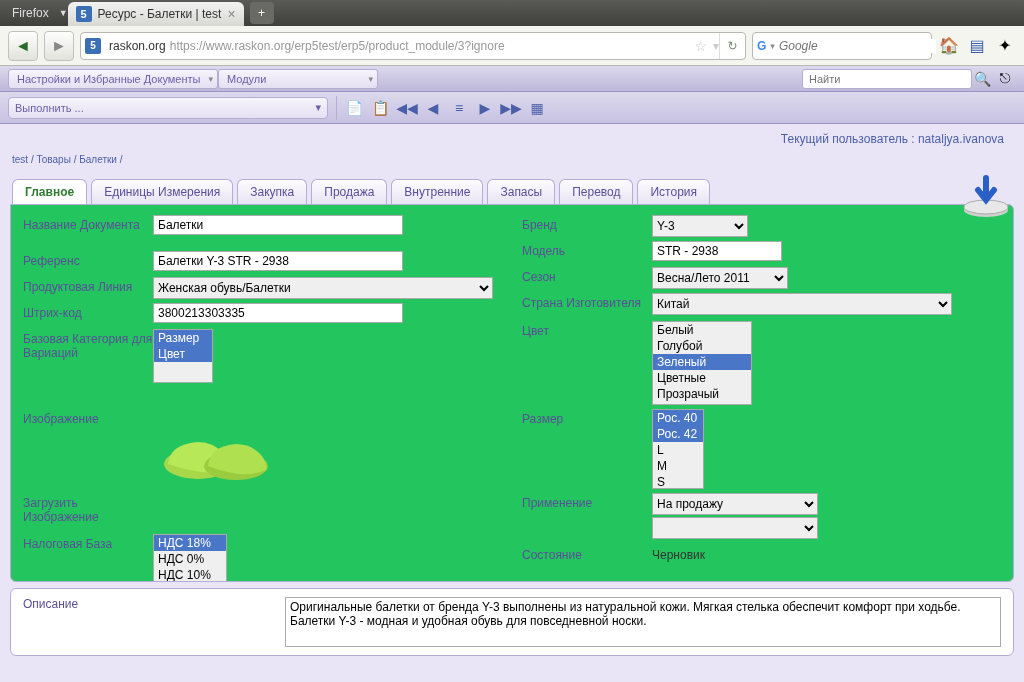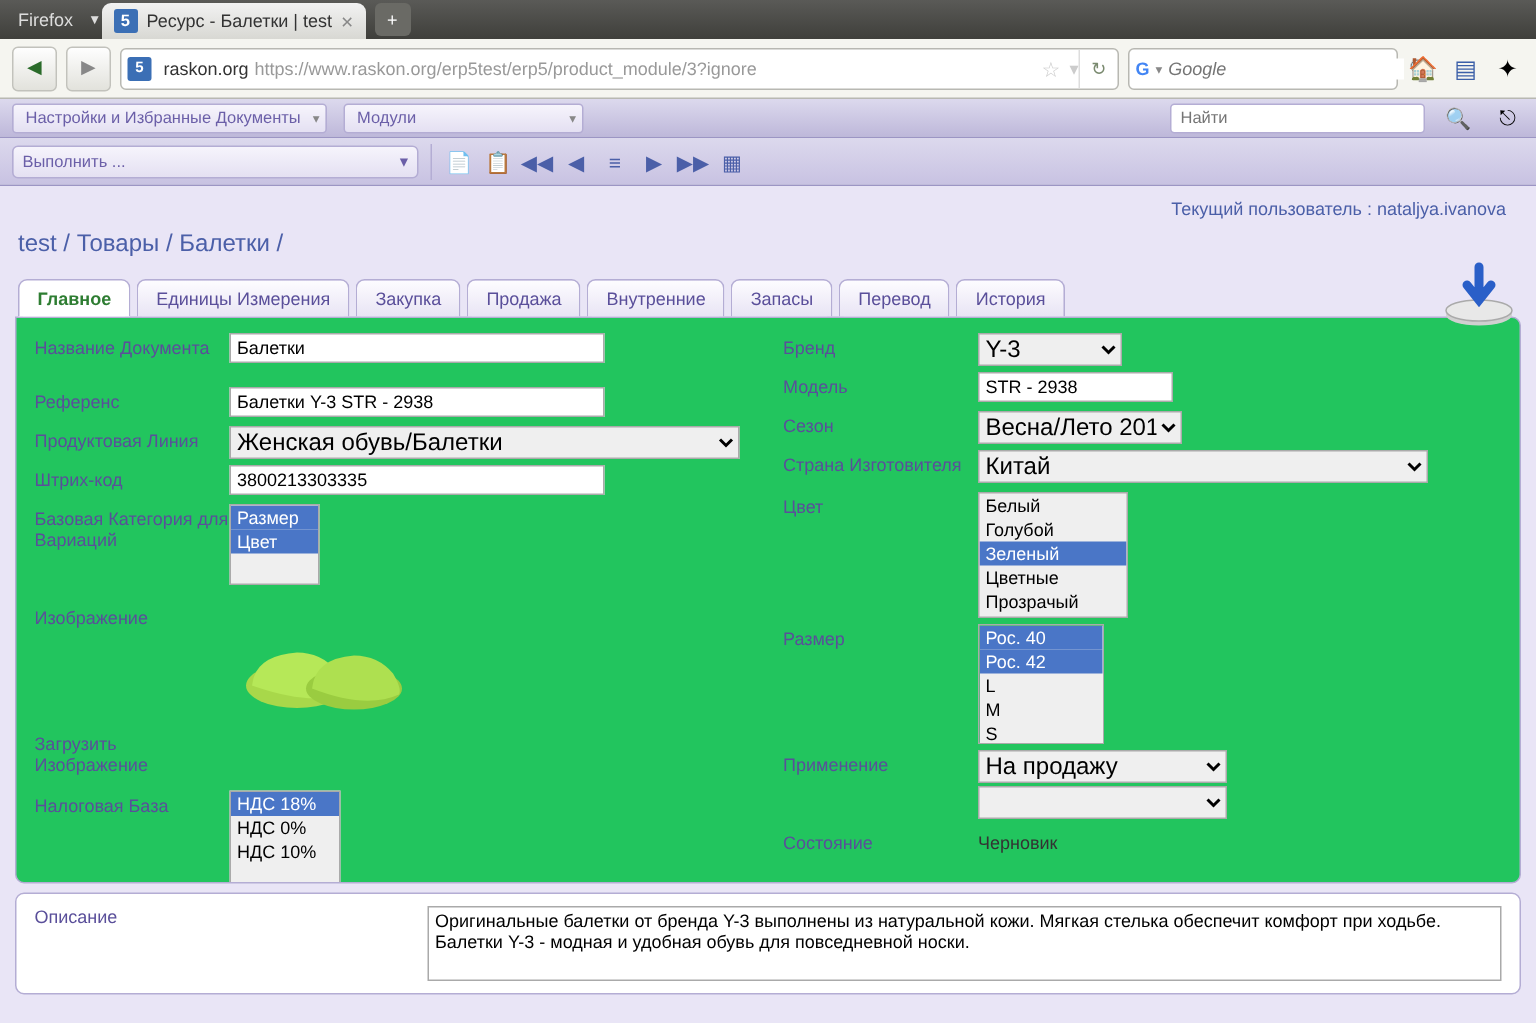--- a/index.html
+++ b/index.html
@@ -25,52 +25,52 @@
 .urlbar .star { color: #ccc; padding: 0 6px; font-size: 14px; }
 .urlbar .reload { width: 26px; height: 26px; display: flex; align-items: center; justify-content: center; color: #7a8a6f; border-left: 1px solid #ddd; }
 .searchbar { width: 180px; height: 28px; border: 1px solid #b8b8b2; border-radius: 4px; display: flex; align-items: center; background: #fff; padding: 0 4px; gap: 4px; }
 .searchbar input { border: none; outline: none; flex: 1; font-size: 12px; color: #999; font-style: italic; }
 .google-icon { width: 16px; height: 16px; display: flex; align-items: center; justify-content: center; font-size: 12px; font-weight: bold; }
 .google-icon span:nth-child(1){color:#4285f4}.google-icon span:nth-child(2){color:#ea4335}
 .sep { color: #ccc; }
 .toolbar-icon { width: 22px; height: 22px; display: flex; align-items: center; justify-content: center; font-size: 16px; }
 
 
-.erp-topbar { background: linear-gradient(#dcd9ed, #beb8da); height: 26px; display: flex; align-items: center; padding: 0 8px; gap: 11px; border-bottom: 1px solid #9c95c4; }
+.erp-topbar { background: linear-gradient(#dcd9ed, #beb8da); height: 26px; display: flex; align-items: center; padding: 0 8px; gap: 0; border-bottom: 1px solid #9c95c4; }
 .erp-dropdown { background: linear-gradient(#f6f4fc, #e4e0f2); border: 1px solid #b4add4; border-radius: 3px; height: 20px; display: flex; align-items: center; padding: 0 4px 0 8px; gap: 8px; font-size: 11px; color: #6b5fa8; }
 .erp-dropdown .dd-arrow { font-size: 9px; color: #888; }
 .erp-topbar .spacer { flex: 1; }
 .erp-search { background: #fff; border: 1px solid #b4add4; border-radius: 3px; height: 20px; width: 170px; padding: 0 6px; color: #999; display: flex; align-items: center; }
 .erp-search input { border: none; outline: none; width: 100%; font-size: 11px; color: #666; }
 .erp-icon-btn { width: 22px; height: 22px; display: flex; align-items: center; justify-content: center; font-size: 14px; }
 
 .erp-actionbar { background: linear-gradient(#dcd9ed, #c8c2e2); height: 32px; display: flex; align-items: center; padding: 0 8px; gap: 8px; border-bottom: 1px solid #9c95c4; }
-.action-dd { background: linear-gradient(#f6f4fc, #e4e0f2); border: 1px solid #b4add4; border-radius: 4px; height: 22px; width: 271px; display: flex; align-items: center; padding: 0 6px; font-size: 11px; color: #6b5fa8; justify-content: space-between; gap: 24px; }
+.action-dd { background: linear-gradient(#f6f4fc, #e4e0f2); border: 1px solid #b4add4; border-radius: 4px; height: 22px; width: 320px; display: flex; align-items: center; padding: 0 6px; font-size: 11px; color: #6b5fa8; justify-content: space-between; gap: 24px; }
 .vsep { width: 1px; height: 24px; background: #b4add4; }
 .action-icons { display: flex; gap: 6px; align-items: center; }
 .action-icons .ai { width: 20px; height: 20px; display: flex; align-items: center; justify-content: center; color: #4b5fa8; font-size: 14px; }
 
 .erp-content { background: #e9e5f6; padding: 6px 8px 8px 8px; height: calc(682px - 26px - 40px - 26px - 32px); position: relative; }
 .user-line { text-align: right; color: #4b5fa8; font-size: 12px; padding: 2px 12px 6px 0; }
-.breadcrumb { color: #4b5fa8; font-size: 16px; padding: 2px 0 14px 4px; }
+.breadcrumb { color: #4b5fa8; font-size: 10px; padding: 2px 0 14px 4px; }
 .breadcrumb a { color: #4b5fa8; text-decoration: none; }
 .download-icon { position: absolute; right: 14px; top: 50px; width: 48px; height: 44px; }
 .download-icon svg { width: 48px; height: 44px; }
 
 .tabs-row { display: flex; gap: 4px; padding-left: 4px; }
 .apptab { background: linear-gradient(#fdfcff, #e8e4f4); border: 1px solid #b4add4; border-bottom: none; border-radius: 6px 6px 0 0; padding: 5px 12px; color: #5a4f9a; font-size: 12px; cursor: pointer; }
 .apptab.active { background: #fff; color: #2e7d32; font-weight: bold; }
 
 .form-panel { background: #22c55e; border: 1px solid #b4add4; border-radius: 0 6px 6px 6px; padding: 10px 12px; display: flex; gap: 20px; margin: 0 2px; height: 378px; overflow: hidden; }
 .col { flex: 1; }
 .field-row { display: flex; align-items: flex-start; margin-bottom: 4px; min-height: 22px; }
 .field-label { width: 130px; color: #5a4f9a; font-size: 12px; padding-top: 3px; }
 .field-input { flex: 1; }
 .txt { width: 250px; height: 20px; border: 1px solid #aaa; padding: 0 4px; font-size: 12px; background: #fff; }
-.sel { height: 22px; border: 1px solid #aaa; font-size: 16px; background: #efefef; }
+.sel { height: 22px; border: 1px solid #aaa; font-size: 12px; background: #efefef; }
 .listbox { border: 1px solid #aaa; background: #efefef; font-size: 12px; width: 100px; height: 54px; overflow-y: scroll; }
 .listbox2 { width: 100px; height: 84px; }
 .listbox div { padding: 1px 4px; }
 .listbox .sel-item { background: #4a76c7; color: #fff; }
 .product-img { width: 130px; height: 80px; display: flex; align-items: center; justify-content: center; }
 .product-img svg { width: 120px; height: 70px; }
 .browse-btn { background: linear-gradient(#fdfdfd, #e8e8e8); border: 1px solid #aaa; border-radius: 12px; padding: 2px 12px; font-size: 11px; float: right; margin-right: 40px; }
 .static-val { color: #333; font-size: 12px; padding-top: 3px; }
 
 .desc-panel { background: #fff; border: 1px solid #b4add4; border-radius: 6px; margin: 6px 2px 0 2px; padding: 8px 12px; display: flex; gap: 12px; }
@@ -199,21 +199,21 @@
       </div>
       <div class="field-row">
         <div class="field-label">Базовая Категория для Вариаций</div>
         <div class="field-input">
           <div class="listbox" style="width:60px">
             <div class="sel-item">Размер</div>
             <div class="sel-item">Цвет</div>
           </div>
         </div>
       </div>
-      <div class="field-row" style="margin-top:12px">
+      <div class="field-row" style="margin-top:26px">
         <div class="field-label">Изображение</div>
         <div class="field-input">
           <div class="product-img">
             <svg viewBox="0 0 120 70">
               <ellipse cx="40" cy="50" rx="34" ry="15" fill="#a8d84a"></ellipse>
               <path d="M10 50 Q12 30 40 28 Q56 28 66 40 Q74 50 72 55 Q50 64 10 50 Z" fill="#b6e858"></path>
               <ellipse cx="78" cy="52" rx="32" ry="14" fill="#9acc40"></ellipse>
               <path d="M50 52 Q52 32 78 30 Q94 30 104 42 Q110 52 108 56 Q86 66 50 52 Z" fill="#aee050"></path>
             </svg>
           </div>
@@ -259,21 +259,21 @@
             <div>Голубой</div>
             <div class="sel-item">Зеленый</div>
             <div>Цветные</div>
             <div>Прозрачый</div>
           </div>
         </div>
       </div>
       <div class="field-row">
         <div class="field-label">Размер</div>
         <div class="field-input">
-          <div class="listbox" style="width:84px;height:80px">
+          <div class="listbox" style="width:52px;height:80px">
             <div class="sel-item">Рос. 40</div>
             <div class="sel-item">Рос. 42</div>
             <div>L</div>
             <div>M</div>
             <div>S</div>
           </div>
         </div>
       </div>
       <div class="field-row">
         <div class="field-label">Применение</div>

